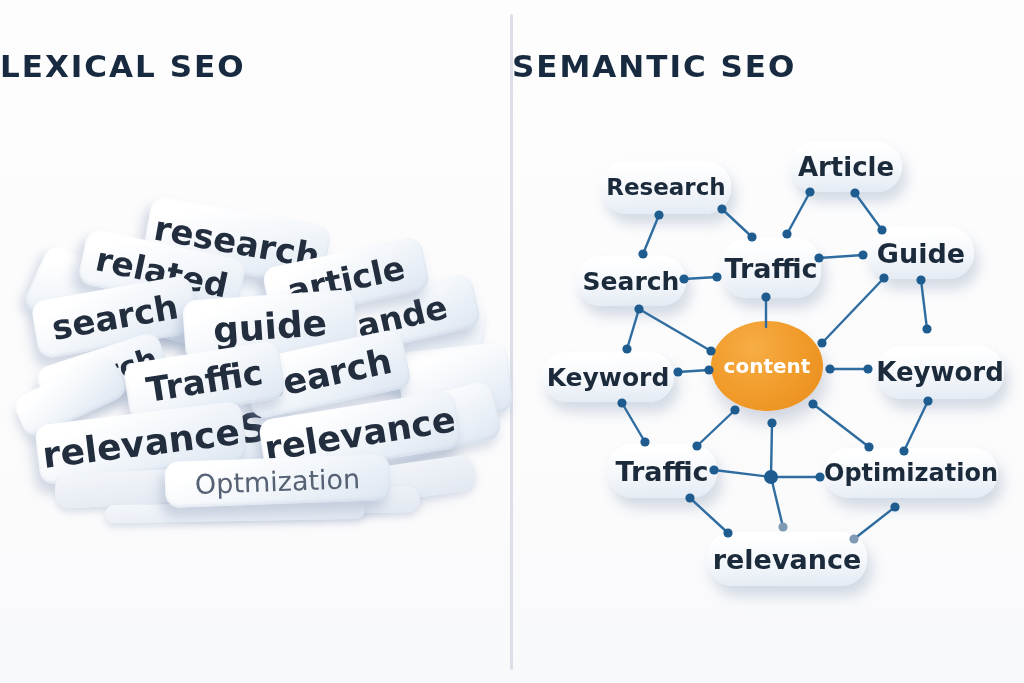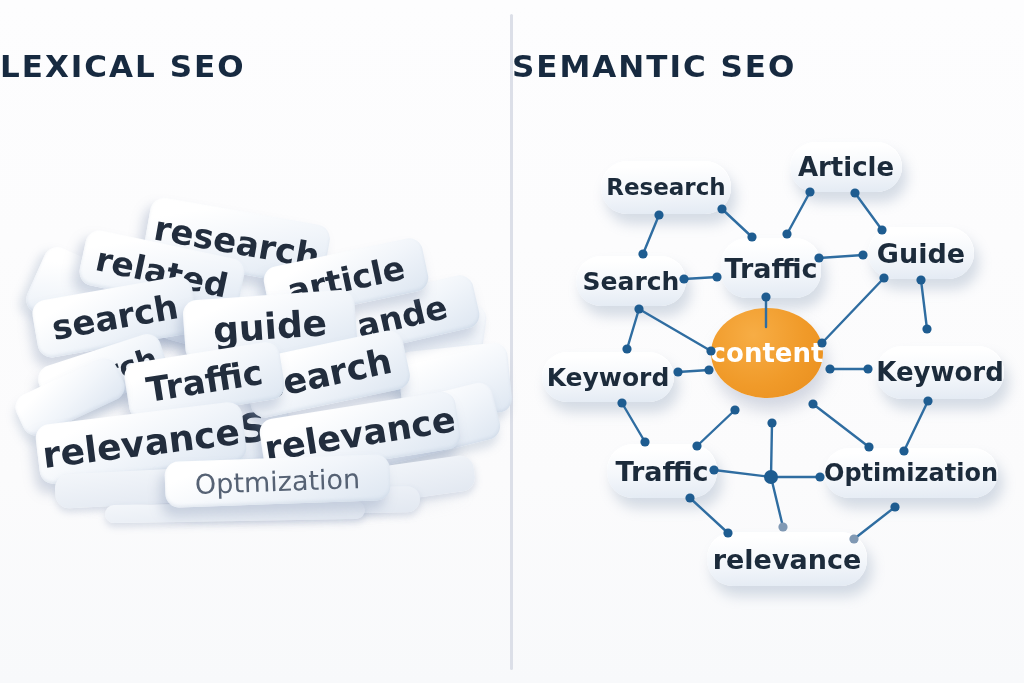--- a/index.html
+++ b/index.html
@@ -89,21 +89,21 @@
       <div class="bubble" style="left: 601px; top: 160.5px; width: 130px; height: 53px; font-size: 23px;">Research</div>
       <div class="bubble" style="left: 790px; top: 142px; width: 112px; height: 50px; font-size: 26px;">Article</div>
       <div class="bubble" style="left: 868px; top: 227px; width: 106px; height: 52px; font-size: 27px;">Guide</div>
       <div class="bubble" style="left: 576px; top: 256px; width: 110px; height: 50px; font-size: 25px;">Search</div>
       <div class="bubble" style="left: 721px; top: 238px; width: 100px; height: 60px; font-size: 27px;">Traffic</div>
       <div class="bubble" style="left: 542px; top: 352px; width: 132px; height: 50px; font-size: 25px;">Keyword</div>
       <div class="bubble" style="left: 876px; top: 345.5px; width: 128px; height: 53px; font-size: 26px;">Keyword</div>
       <div class="bubble" style="left: 607px; top: 444px; width: 110px; height: 54px; font-size: 27px;">Traffic</div>
       <div class="bubble" style="left: 824px; top: 448px; width: 174px; height: 50px; font-size: 24px;">Optimization</div>
       <div class="bubble" style="left: 707px; top: 532px; width: 160px; height: 54px; font-size: 27px;">relevance</div>
-      <div class="content-node" style="left: 711px; top: 308px; width: 112px; height: 90px; font-size: 26px;">content</div>
+      <div class="content-node" style="left: 711px; top: 321px; width: 112px; height: 90px; font-size: 20px;">content</div>
     </div>
   <svg id="edge-layer" viewBox="0 0 1024 683">
       <line x1="722" y1="209" x2="752" y2="237" stroke="#2f6da1" stroke-width="2.4" stroke-linecap="round"></line>
       <line x1="659" y1="215" x2="643" y2="254" stroke="#2f6da1" stroke-width="2.4" stroke-linecap="round"></line>
       <line x1="810" y1="192" x2="787" y2="234" stroke="#2f6da1" stroke-width="2.4" stroke-linecap="round"></line>
       <line x1="855" y1="193" x2="882" y2="230" stroke="#2f6da1" stroke-width="2.4" stroke-linecap="round"></line>
       <line x1="684" y1="279" x2="717" y2="277" stroke="#2f6da1" stroke-width="2.4" stroke-linecap="round"></line>
       <line x1="639" y1="309" x2="711" y2="351" stroke="#2f6da1" stroke-width="2.4" stroke-linecap="round"></line>
       <line x1="639" y1="309" x2="627" y2="349" stroke="#2f6da1" stroke-width="2.4" stroke-linecap="round"></line>
       <line x1="678" y1="372" x2="709" y2="370" stroke="#2f6da1" stroke-width="2.4" stroke-linecap="round"></line>

